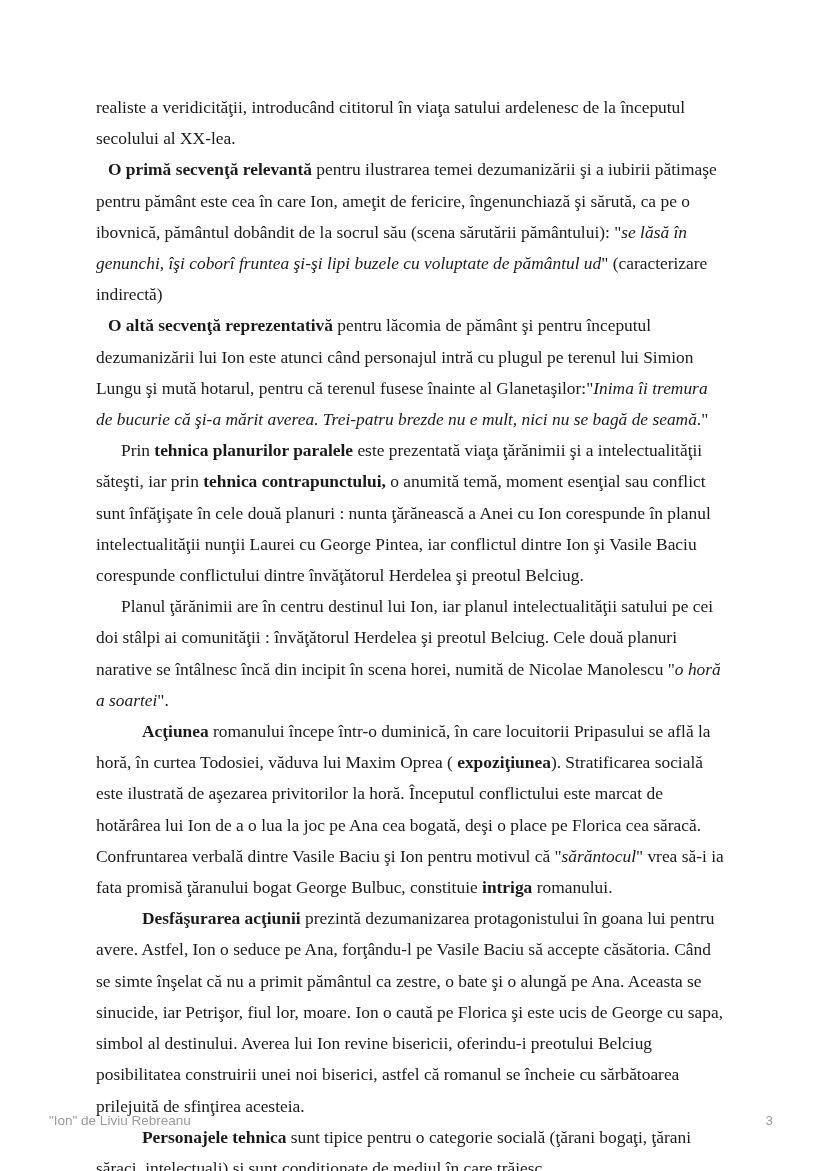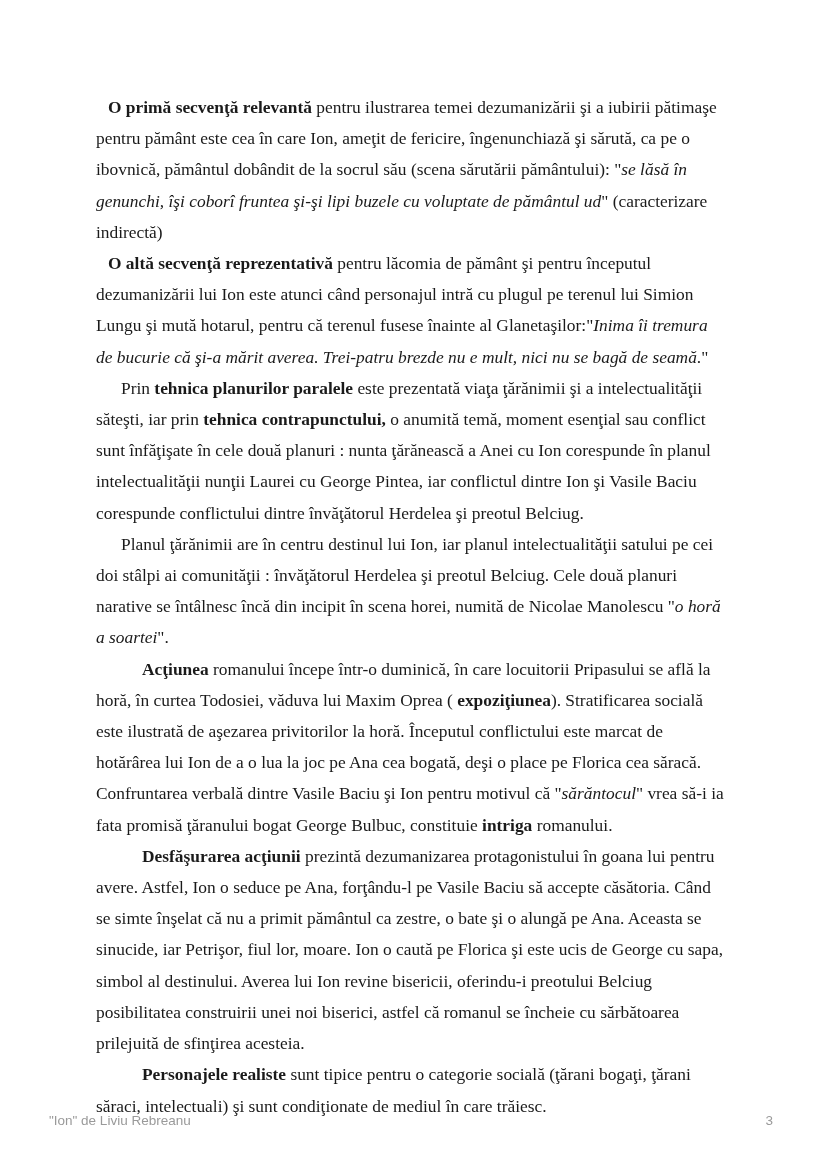--- a/index.html
+++ b/index.html
@@ -70,27 +70,28 @@
     top: 0;
     white-space: nowrap;
   }
 </style>
 </head>
 <body>
 
 <div class="page">
 
   <div class="content">
+    <p class="para">realiste a veridicităţii, introducând cititorul în viaţa satului ardelenesc de la începutul secolului al XX-lea.</p>
     <p class="para ind-sm"><span class="b">O primă secvenţă relevantă</span> pentru ilustrarea temei dezumanizării şi a iubirii pătimaşe pentru pământ este cea în care Ion, ameţit de fericire, îngenunchiază şi sărută, ca pe o ibovnică, pământul dobândit de la socrul său (scena sărutării pământului): "<span class="i">se lăsă în genunchi, îşi coborî fruntea şi-şi lipi buzele cu voluptate de pământul ud</span>" (caracterizare indirectă)</p>
     <p class="para ind-sm"><span class="b">O altă secvenţă reprezentativă</span> pentru lăcomia de pământ şi pentru începutul dezumanizării lui Ion este atunci când personajul intră cu plugul pe terenul lui Simion Lungu şi mută hotarul, pentru că terenul fusese înainte al Glanetaşilor:"<span class="i">Inima îi tremura de bucurie că şi-a mărit averea. Trei-patru brezde nu e mult, nici nu se bagă de seamă</span>."</p>
     <p class="para ind-md">Prin <span class="b">tehnica planurilor paralele</span> este prezentată viaţa ţărănimii şi a intelectualităţii săteşti, iar prin <span class="b">tehnica contrapunctului,</span> o anumită temă, moment esenţial sau conflict sunt înfăţişate în cele două planuri : nunta ţărănească a Anei cu Ion  corespunde în planul intelectualităţii nunţii Laurei cu George Pintea, iar conflictul dintre Ion şi Vasile Baciu corespunde conflictului dintre învăţătorul Herdelea şi preotul Belciug.</p>
     <p class="para ind-md">Planul ţărănimii are în centru destinul lui Ion, iar planul intelectualităţii satului pe cei doi stâlpi ai comunităţii : învăţătorul Herdelea şi preotul Belciug. Cele două planuri narative se întâlnesc încă din incipit în scena horei, numită de Nicolae Manolescu "<span class="i">o horă a soartei</span>".</p>
     <p class="para ind-lg"><span class="b">Acţiunea</span> romanului începe într-o duminică, în care locuitorii Pripasului se află la horă, în curtea Todosiei, văduva lui Maxim Oprea ( <span class="b">expoziţiunea</span>). Stratificarea socială este ilustrată de aşezarea privitorilor la horă.   Începutul conflictului este marcat de hotărârea lui Ion de a o lua la joc pe Ana cea bogată, deşi o place pe Florica cea săracă. Confruntarea verbală dintre Vasile Baciu şi Ion pentru motivul că "<span class="i">sărăntocul</span>" vrea să-i ia fata promisă ţăranului bogat George Bulbuc, constituie <span class="b">intriga</span> romanului.</p>
     <p class="para ind-lg"><span class="b">Desfăşurarea acţiunii</span> prezintă dezumanizarea protagonistului în goana lui pentru avere. Astfel, Ion o seduce pe Ana, forţându-l pe Vasile Baciu să accepte căsătoria. Când se simte înşelat că nu a primit pământul ca zestre, o bate şi o alungă pe Ana. Aceasta se sinucide, iar Petrişor, fiul lor, moare. Ion o caută pe Florica şi este ucis de George cu sapa, simbol al destinului. Averea lui Ion revine bisericii, oferindu-i preotului Belciug posibilitatea construirii unei noi biserici, astfel că romanul se încheie cu sărbătoarea prilejuită de sfinţirea acesteia.</p>
-    <p class="para ind-lg"><span class="b">Personajele realiste</span> sunt tipice pentru o categorie socială (ţărani bogaţi, ţărani săraci, intelectuali) şi sunt condiţionate de mediul în care trăiesc.</p>
+    <p class="para ind-lg"><span class="b">Personajele tehnica</span> sunt tipice pentru o categorie socială (ţărani bogaţi, ţărani săraci, intelectuali) şi sunt condiţionate de mediul în care trăiesc.</p>
 
   </div>
 
   <div class="footer">
     <span class="footer-left">"Ion" de Liviu Rebreanu</span>
     <span class="footer-right">3</span>
   </div>
 
 </div>
 

